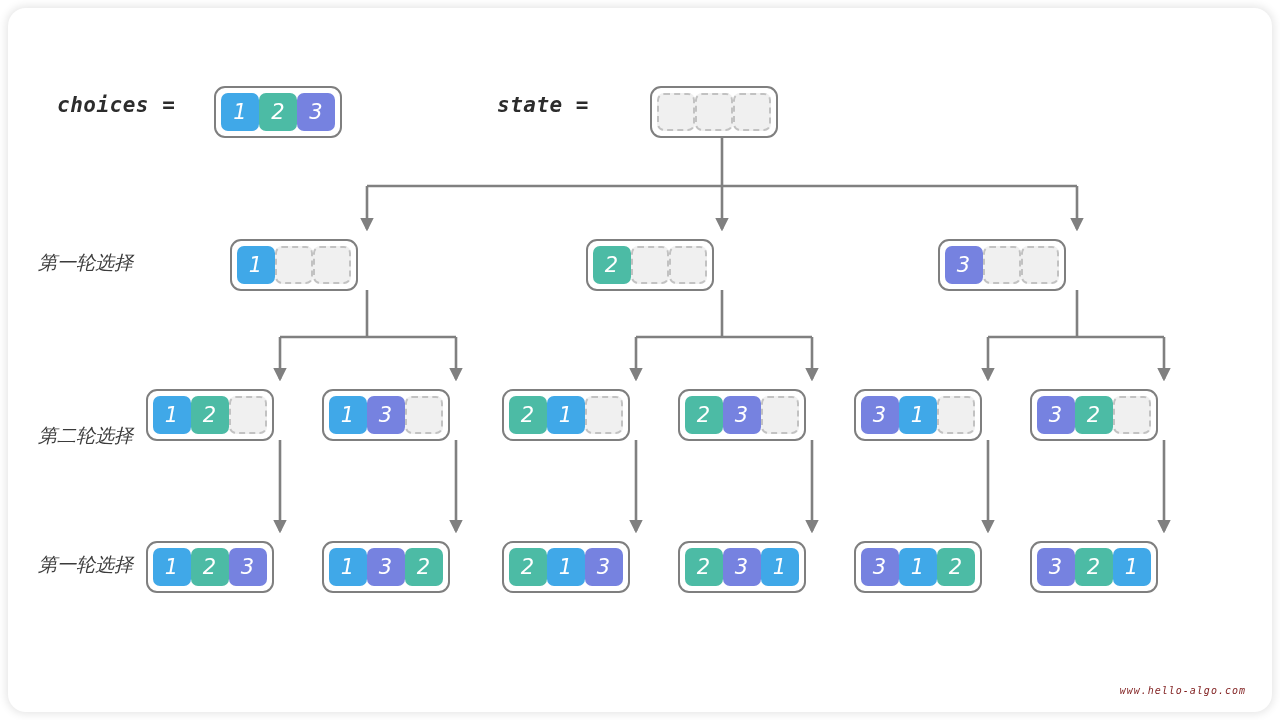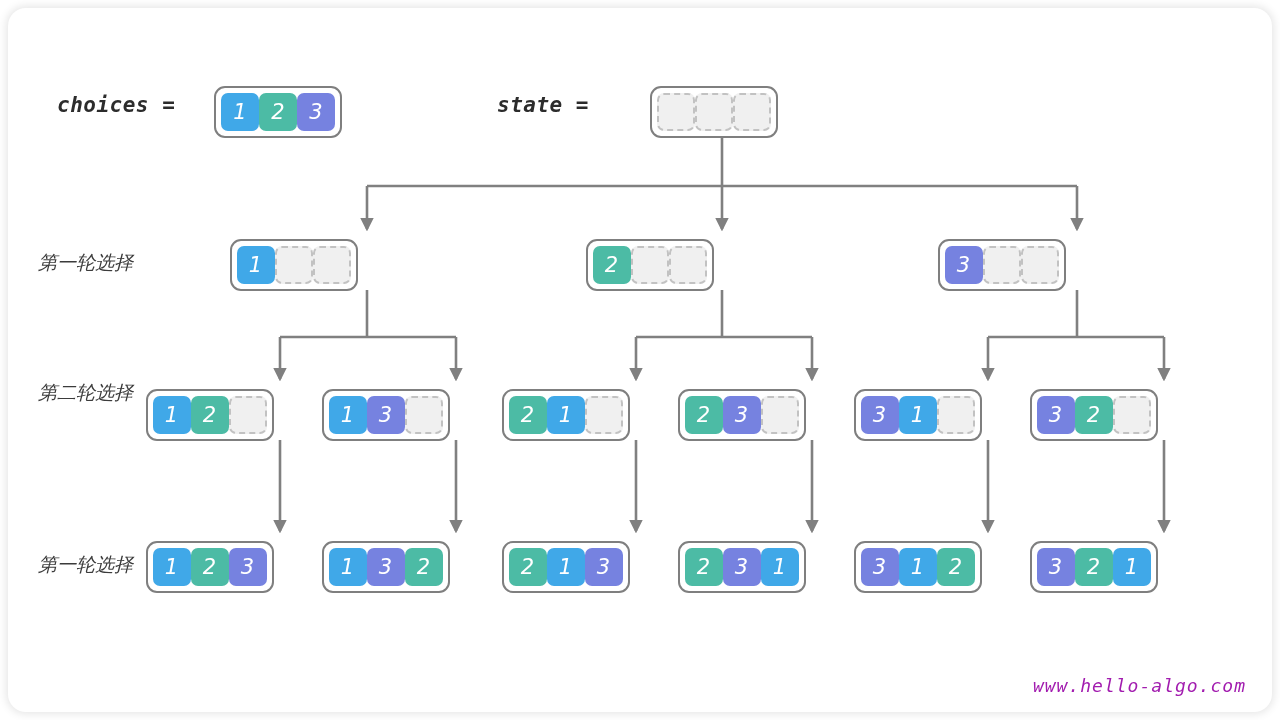--- a/index.html
+++ b/index.html
@@ -54,22 +54,22 @@
     font-family: "DejaVu Sans", "Liberation Sans", sans-serif;
     font-size: 19px;
     color: #3b3b3b;
     white-space: nowrap;
   }
   .watermark {
     position: absolute;
     right: 34px;
     bottom: 24px;
     font-family: "DejaVu Sans Mono", "Liberation Mono", monospace;
-    font-size: 18px;
-    color: #a21caf;
+    font-size: 10px;
+    color: #7f1d1d;
     letter-spacing: 1px;
     white-space: nowrap;
   }
   
   .array {
     position: absolute;
     display: inline-flex;
     align-items: center;
     padding: 5px;
     border: 2.5px solid #7f7f7f;
@@ -151,21 +151,21 @@
     </div>
 
   <div class="mono-label" style="left:497px; top:93px;">state =</div>
   <div class="array" id="state-array" style="left:650px; top:86px;">
       <div class="cell empty"></div>
       <div class="cell empty"></div>
       <div class="cell empty"></div>
     </div>
 
   <div class="row-label" style="left:38px; top:250px;">第一轮选择</div>
-  <div class="row-label" style="left:38px; top:380px;text-align:center;">第二轮选择</div>
+  <div class="row-label" style="left:38px; top:423px;text-align:center;">第二轮选择</div>
   <div class="row-label" style="left:38px; top:552px;">第一轮选择</div>
 
   <div id="nodes-layer">
       <div class="array" style="left: 229.5px; top: 239px;">
         <div class="cell c1">1</div>
         <div class="cell empty"></div>
         <div class="cell empty"></div>
       </div>
       <div class="array" style="left: 585.5px; top: 239px;">
         <div class="cell c2">2</div>

